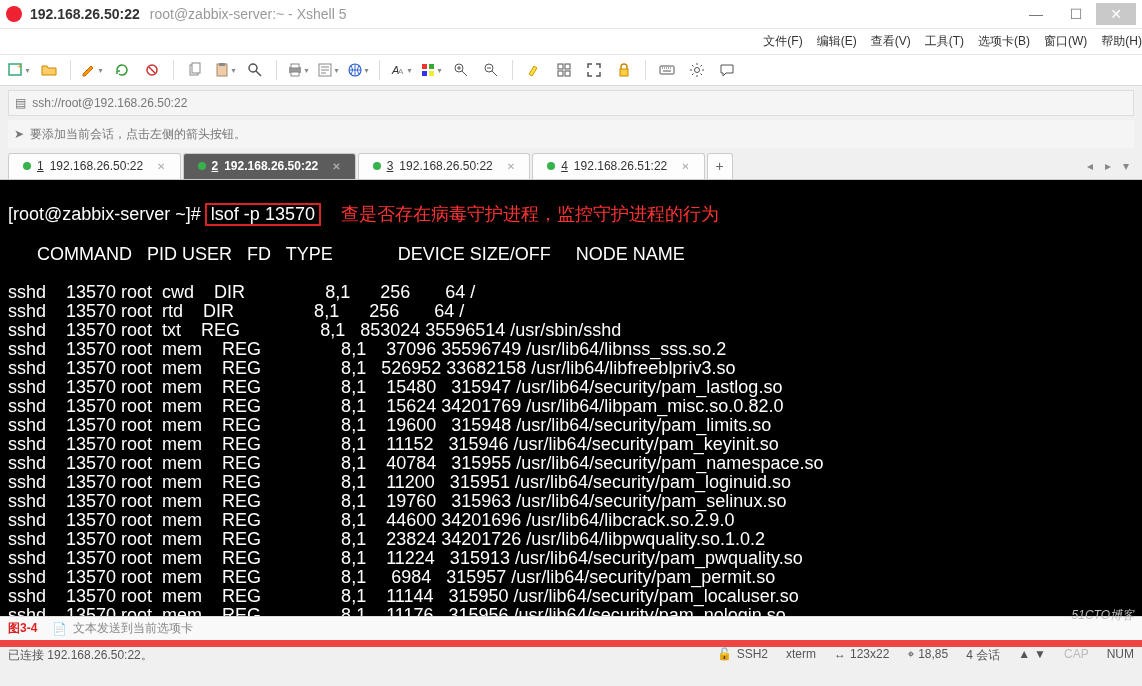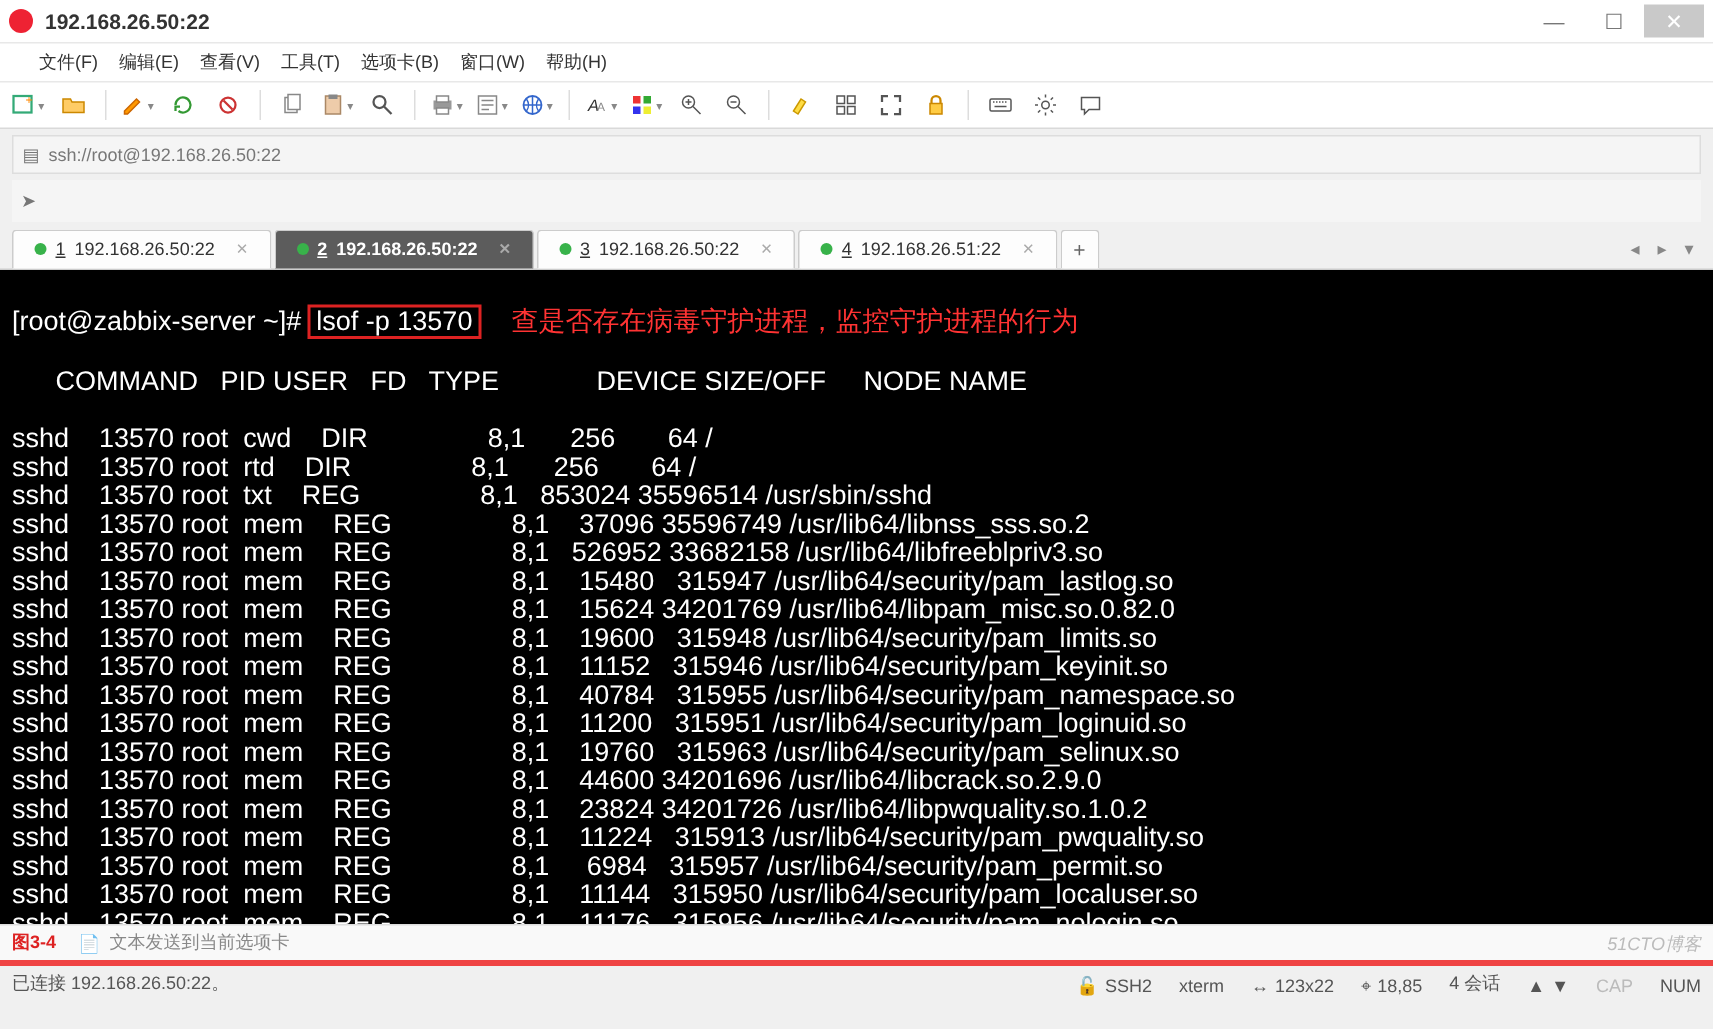--- a/index.html
+++ b/index.html
@@ -6,21 +6,21 @@
 body { background: #f0f0f0; width: 1142px; height: 686px; overflow: hidden; font-size: 12px; }
 
 .titlebar { display: flex; align-items: center; height: 28px; background: #fff; padding: 0 6px; }
 .titlebar .app-icon { width: 16px; height: 16px; border-radius: 50%; background: #e23; margin-right: 8px; }
 .titlebar .title-main { font-weight: bold; color: #333; font-size: 14px; margin-right: 10px; }
 .titlebar .title-sub { color: #999; font-size: 14px; }
 .titlebar .spacer { flex: 1; }
 .winbtn { width: 40px; height: 22px; display: flex; align-items: center; justify-content: center; color: #777; font-size: 14px; }
 .winbtn.close { background: #c9c9c9; color: #fff; }
 
-.menubar { display: flex; align-items: center; height: 26px; background: #fff; padding: 0 26px; gap: 14px; color: #333; border-top: 1px solid #e8e8e8; }
+.menubar { display: flex; align-items: center; height: 26px; background: #fff; padding: 0 0; gap: 14px; color: #333; border-top: 1px solid #e8e8e8; justify-content: flex-end; }
 .menubar span { cursor: default; }
 
 .toolbar { display: flex; align-items: center; height: 32px; background: #fff; padding: 0 8px; gap: 8px; border-top: 1px solid #e8e8e8; border-bottom: 1px solid #d9d9d9; }
 .toolbar .tbtn { width: 22px; height: 22px; display: flex; align-items: center; justify-content: center; color: #555; }
 .toolbar .tbtn svg { width: 16px; height: 16px; }
 .toolbar .sep { width: 1px; height: 20px; background: #ddd; margin: 0 2px; }
 .drop::after { content: "▾"; font-size: 8px; color: #888; margin-left: 1px; }
 
 .addressbar { display: flex; align-items: center; height: 26px; background: #f5f5f5; border: 1px solid #ddd; margin: 4px 8px; padding: 0 6px; color: #777; gap: 6px; }
 
@@ -39,32 +39,33 @@
 .terminal { background: #000; color: #fff; font-family: "Consolas","Courier New",monospace; font-size: 18px; line-height: 19px; padding: 4px 8px; height: 436px; overflow: hidden; white-space: pre; }
 .prompt-line { display: flex; align-items: center; }
 .prompt { color: #fff; }
 .cmdbox { border: 2px solid #d22; padding: 0 4px; color: #fff; margin: 0 4px; }
 .note { color: #f33; margin-left: 16px; font-family: "Microsoft YaHei",sans-serif; }
 .hdr { color: #fff; margin-left: 29px; }
 .row { color: #fff; }
 
 .bottom-hint { height: 24px; background: #f9f9f9; border-top: 1px solid #ddd; display: flex; align-items: center; padding: 0 8px; color: #888; gap: 6px; font-size: 12px; position: relative; }
 .fig-label { position: absolute; left: 8px; color: #d22; font-weight: bold; }
-.watermark { position: absolute; right: 8px; bottom: 2px; color: #bbb; font-style: italic; font-size: 12px; }
-
-.statusbar { height: 24px; background: #f0f0f0; border-top: 4px solid #ef4444; display: flex; align-items: flex-end; padding: 0 8px; color: #555; font-size: 12px; gap: 18px; }
+.watermark { position: absolute; right: 8px; bottom: 16px; color: #bbb; font-style: italic; font-size: 12px; }
+
+.statusbar { height: 24px; background: #f0f0f0; border-top: 7px solid #ef4444; display: flex; align-items: flex-start; padding: 0 8px; color: #555; font-size: 12px; gap: 18px; }
 .statusbar .spacer { flex: 1; }
 .statusbar .seg { display: flex; align-items: center; gap: 4px; }
 </style>
 </head>
 <body>
 
 <div class="titlebar">
   <div class="app-icon"></div>
   <div class="title-main">192.168.26.50:22</div>
+  <div class="title-sub">root@zabbix-server:~ - Xshell 5</div>
   <div class="spacer"></div>
   <div class="winbtn">—</div>
   <div class="winbtn">☐</div>
   <div class="winbtn close">✕</div>
 </div>
 
 <div class="menubar">
   <span>文件(F)</span>
   <span>编辑(E)</span>
   <span>查看(V)</span>
@@ -215,20 +216,21 @@
     </div>
 </div>
 
 <div class="addressbar">
   <span>▤</span>
   <span>ssh://root@192.168.26.50:22</span>
 </div>
 
 <div class="hintbar">
   <span>➤</span>
+  <span>要添加当前会话，点击左侧的箭头按钮。</span>
 </div>
 
 <div class="tabstrip">
   <div class="tab">
       <span class="dot"></span>
       <span class="num">1</span>
       <span>192.168.26.50:22</span>
       <span class="x">✕</span>
     </div>
   <div class="tab active">

